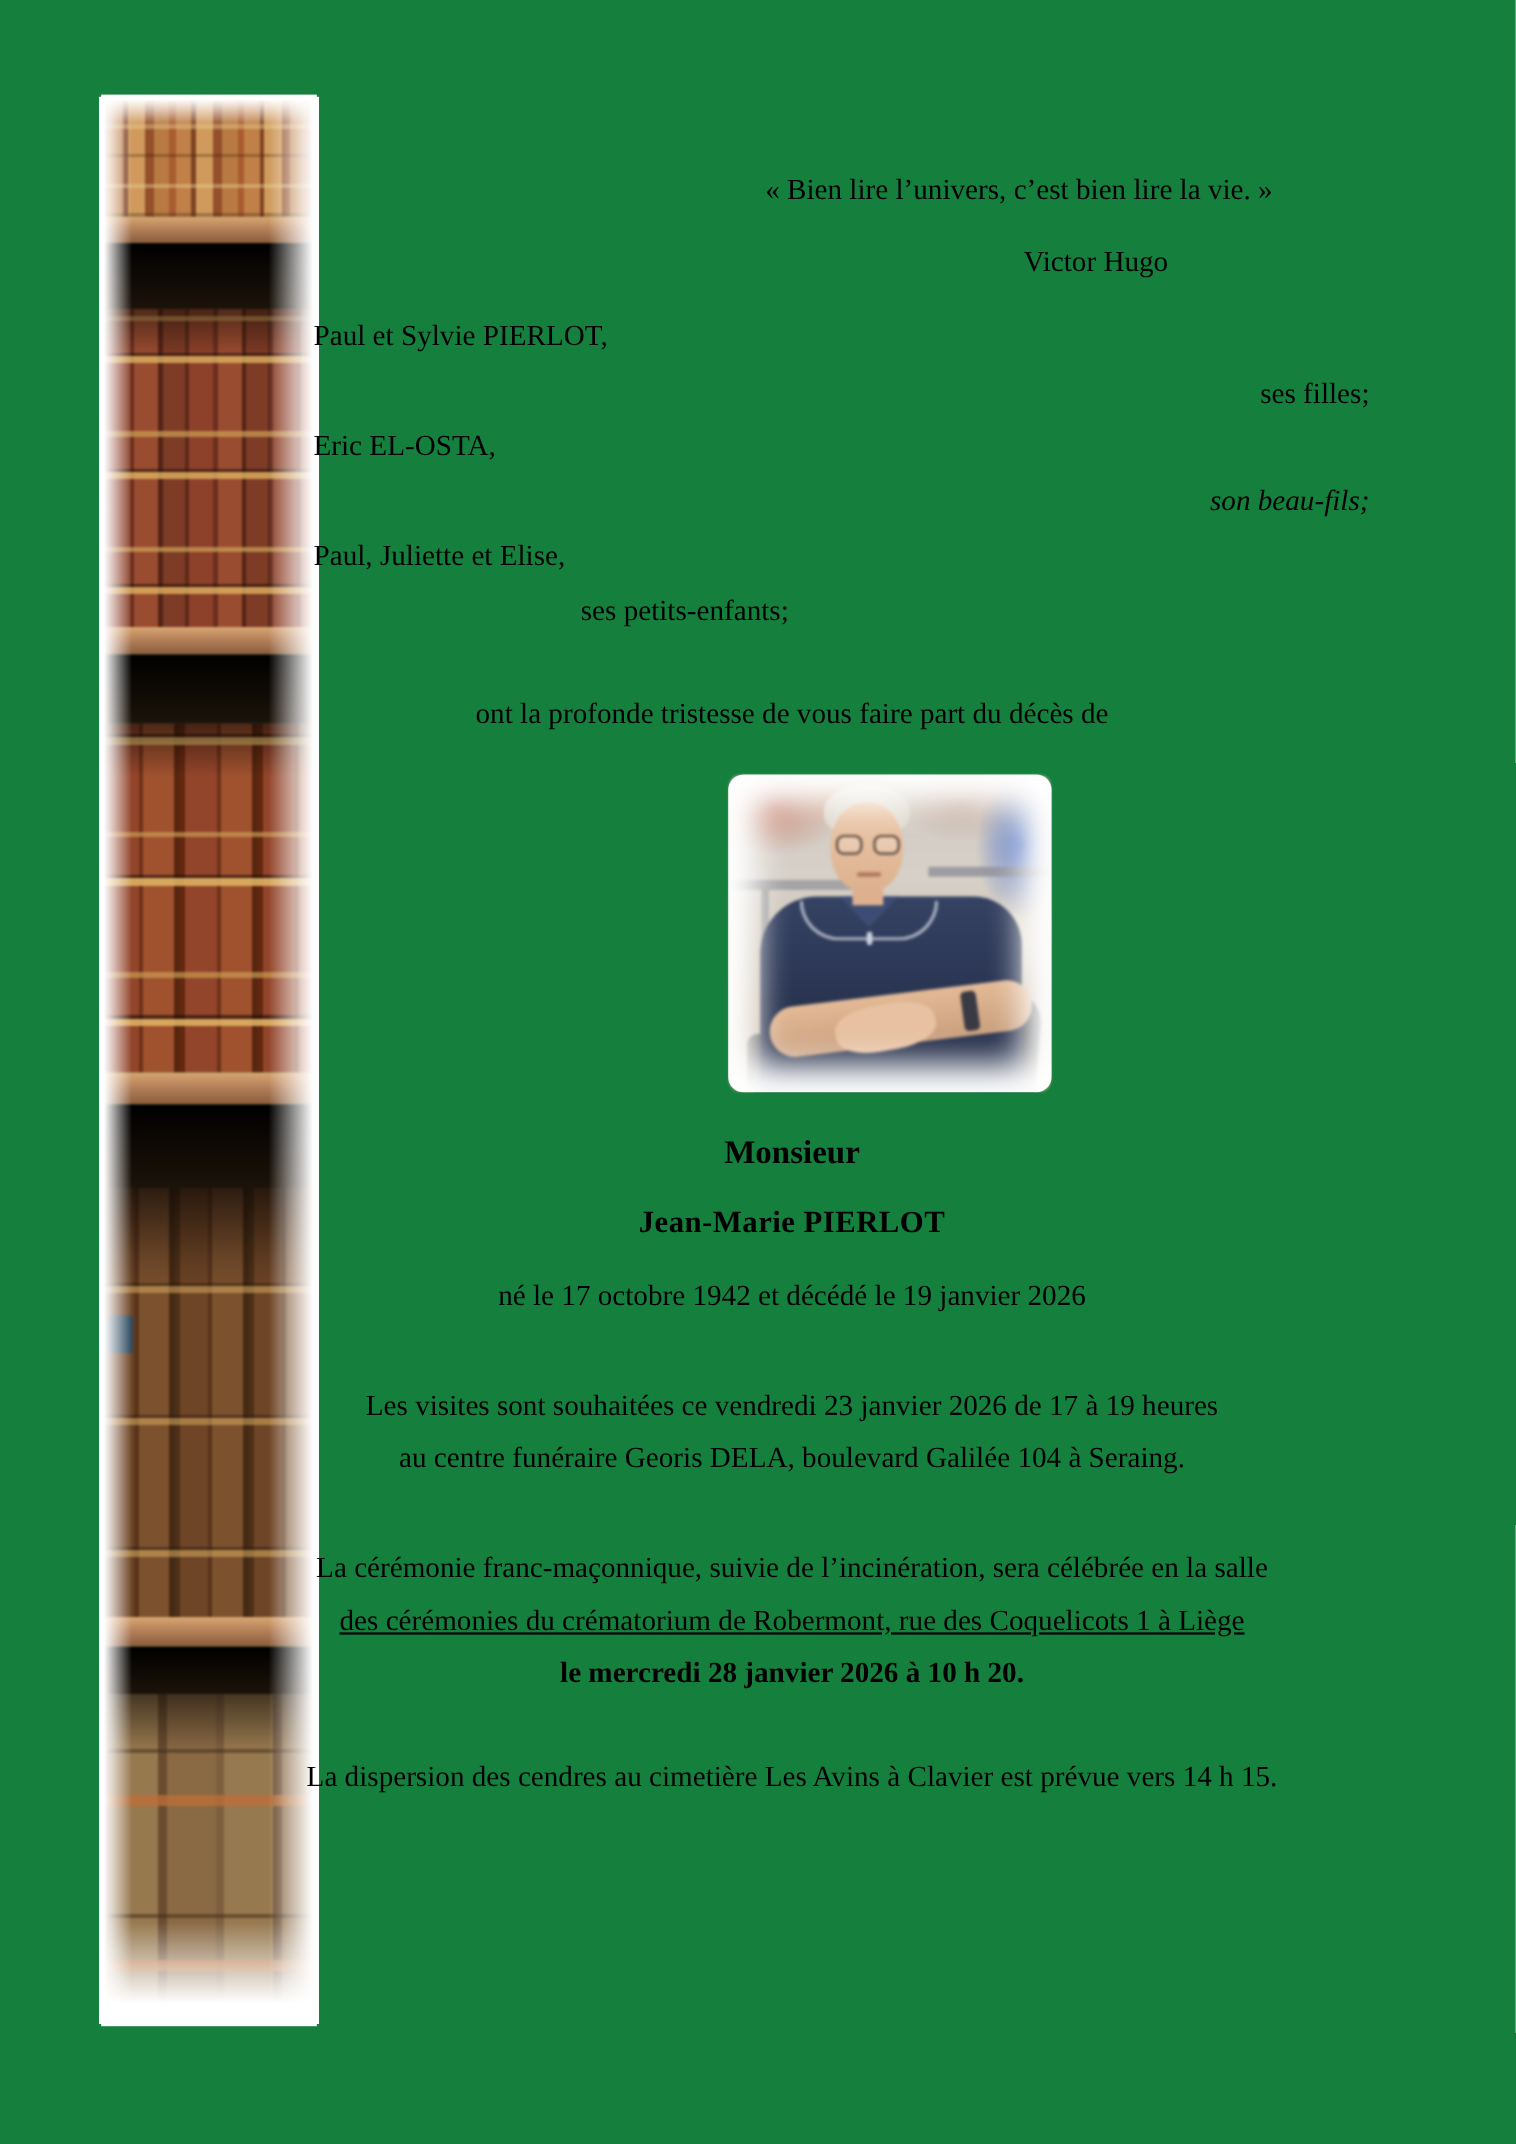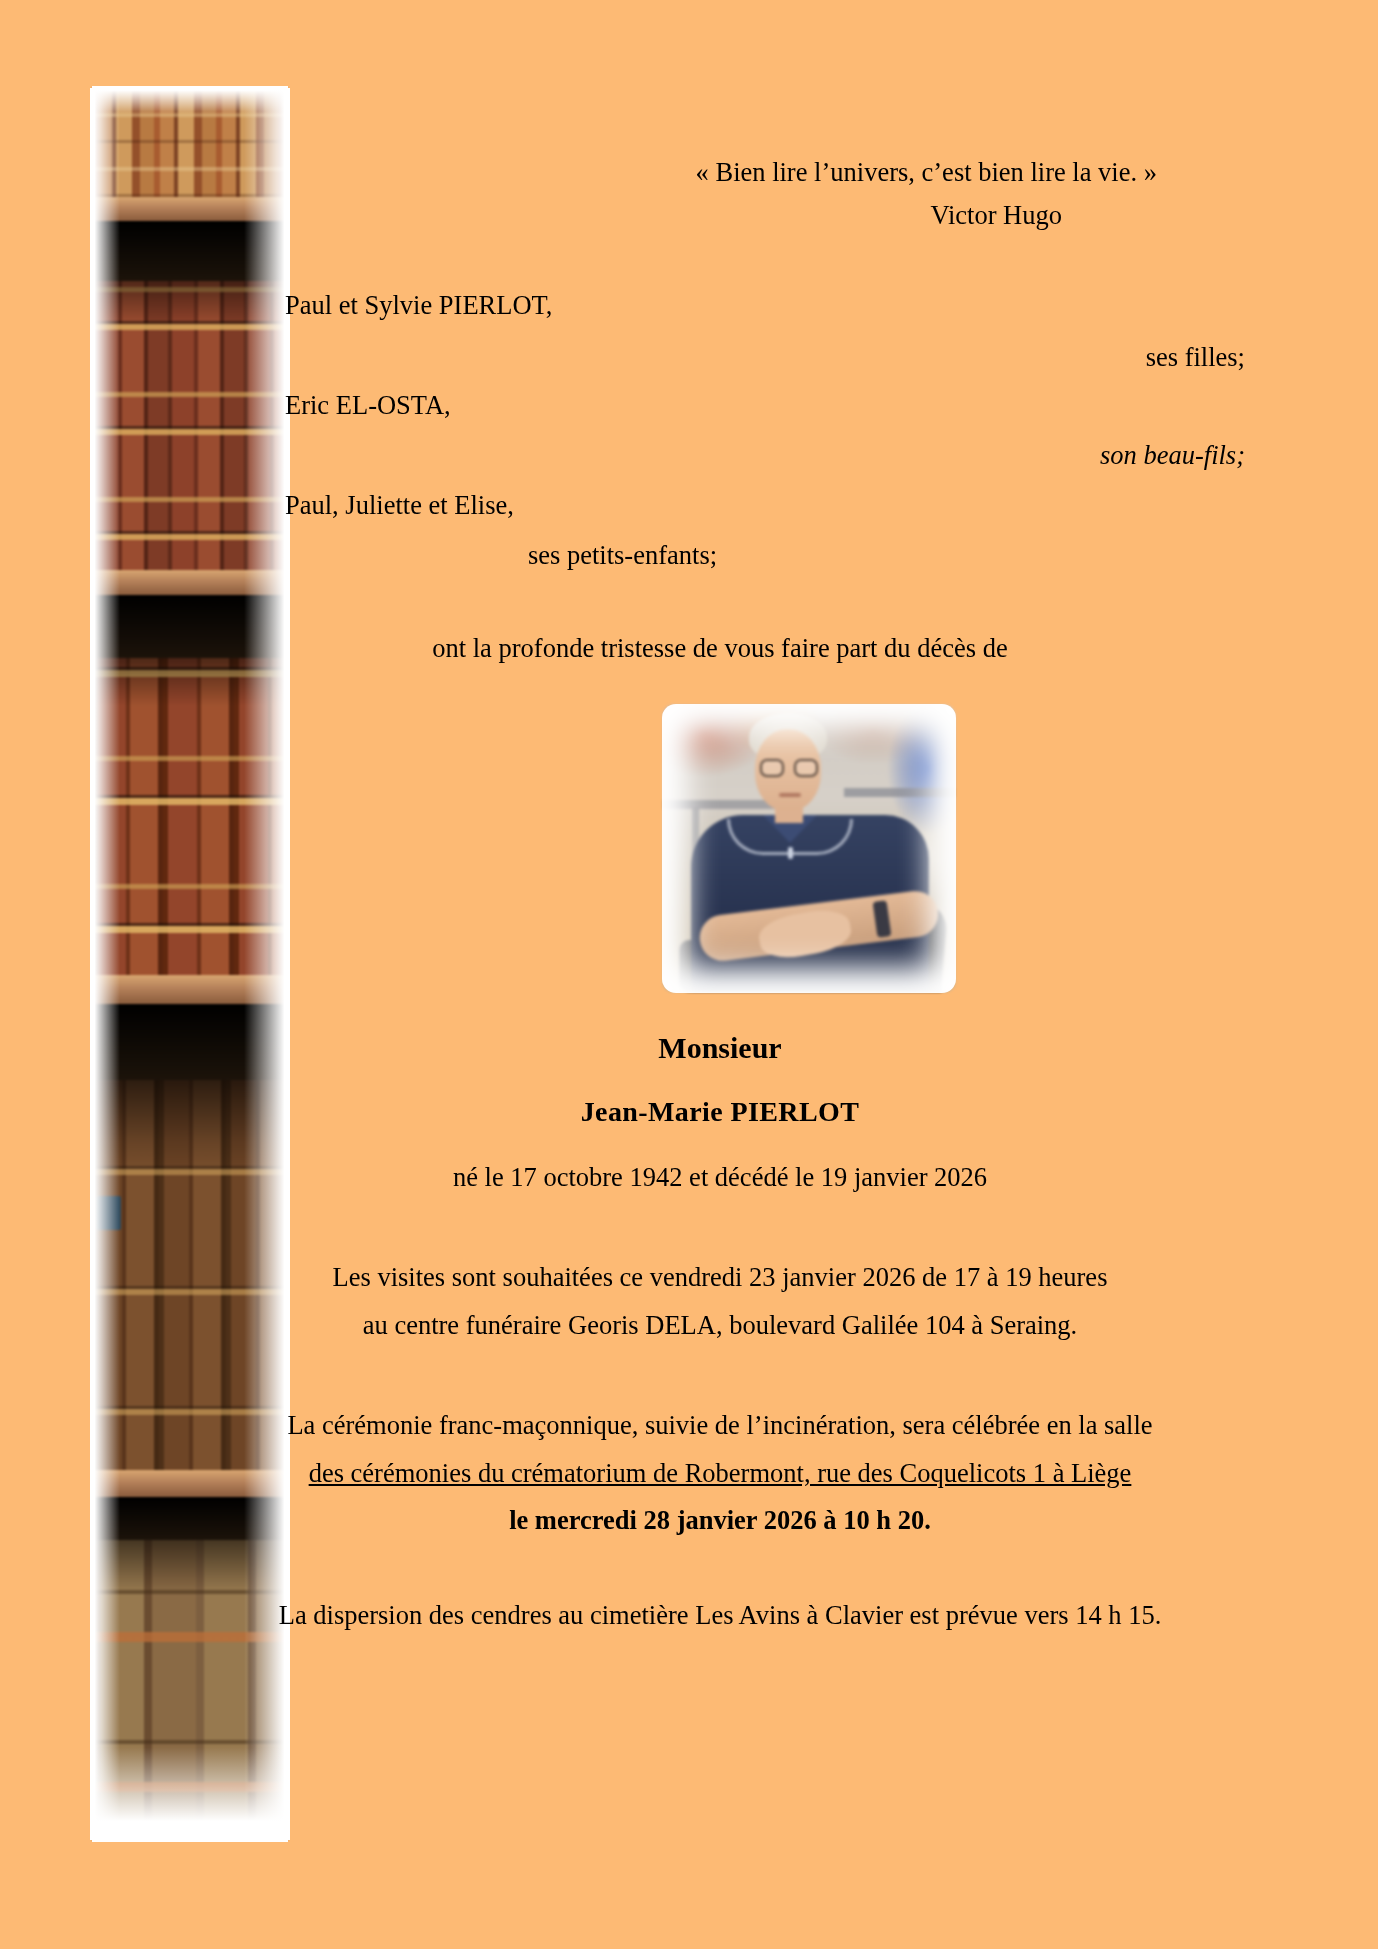--- a/index.html
+++ b/index.html
@@ -1,17 +1,17 @@
 <!DOCTYPE html>
 <html><head>
 <meta charset="utf-8">
 <style>
   html,body { margin:0; padding:0; background:#ffffff; }
   .page {
-    position:relative; width:1378px; height:1949px; background:#fdba74;
+    position:relative; width:1378px; height:1949px; background:#15803d;
     font-family:"Liberation Serif","DejaVu Serif",serif; color:#000;
     overflow:hidden;
   }
 
   
   .line { position:absolute; font-size:26.5px; line-height:34px; white-space:nowrap; }
   .l { left:285px; }
   .r { left:0; width:1245px; text-align:right; }
   .quote-w { left:0; width:1157px; text-align:right; }
   .vh-w    { left:0; width:1062px; text-align:right; }
@@ -121,21 +121,21 @@
       <div class="bsec gap" style="top:1409px;height:43px;"></div>
       <div class="bsec books-e" style="top:1452px;height:300px;"></div>
     </div>
     <div class="fade fade-l"></div>
     <div class="fade fade-r"></div>
     <div class="fade fade-t"></div>
     <div class="fade fade-b"></div>
   </div>
 
   <div class="line quote-w" style="top:155px;">« Bien lire l’univers, c’est bien lire la vie. »</div>
-  <div class="line vh-w" style="top:198px;">Victor Hugo</div>
+  <div class="line vh-w" style="top:220px;">Victor Hugo</div>
 
   <div class="line l" style="top:288px;">Paul et Sylvie PIERLOT,</div>
   <div class="line r" style="top:340px;">ses filles;</div>
   <div class="line l" style="top:388px;">Eric EL-OSTA,</div>
   <div class="line r" style="top:438px;font-style:italic;">son beau-fils;</div>
   <div class="line l" style="top:488px;">Paul, Juliette et Elise,</div>
   <div class="line r" style="top:538px;text-align:center;">ses petits-enfants;</div>
 
   <div class="line c" style="top:631px;">ont la profonde tristesse de vous faire part du décès de</div>
 

